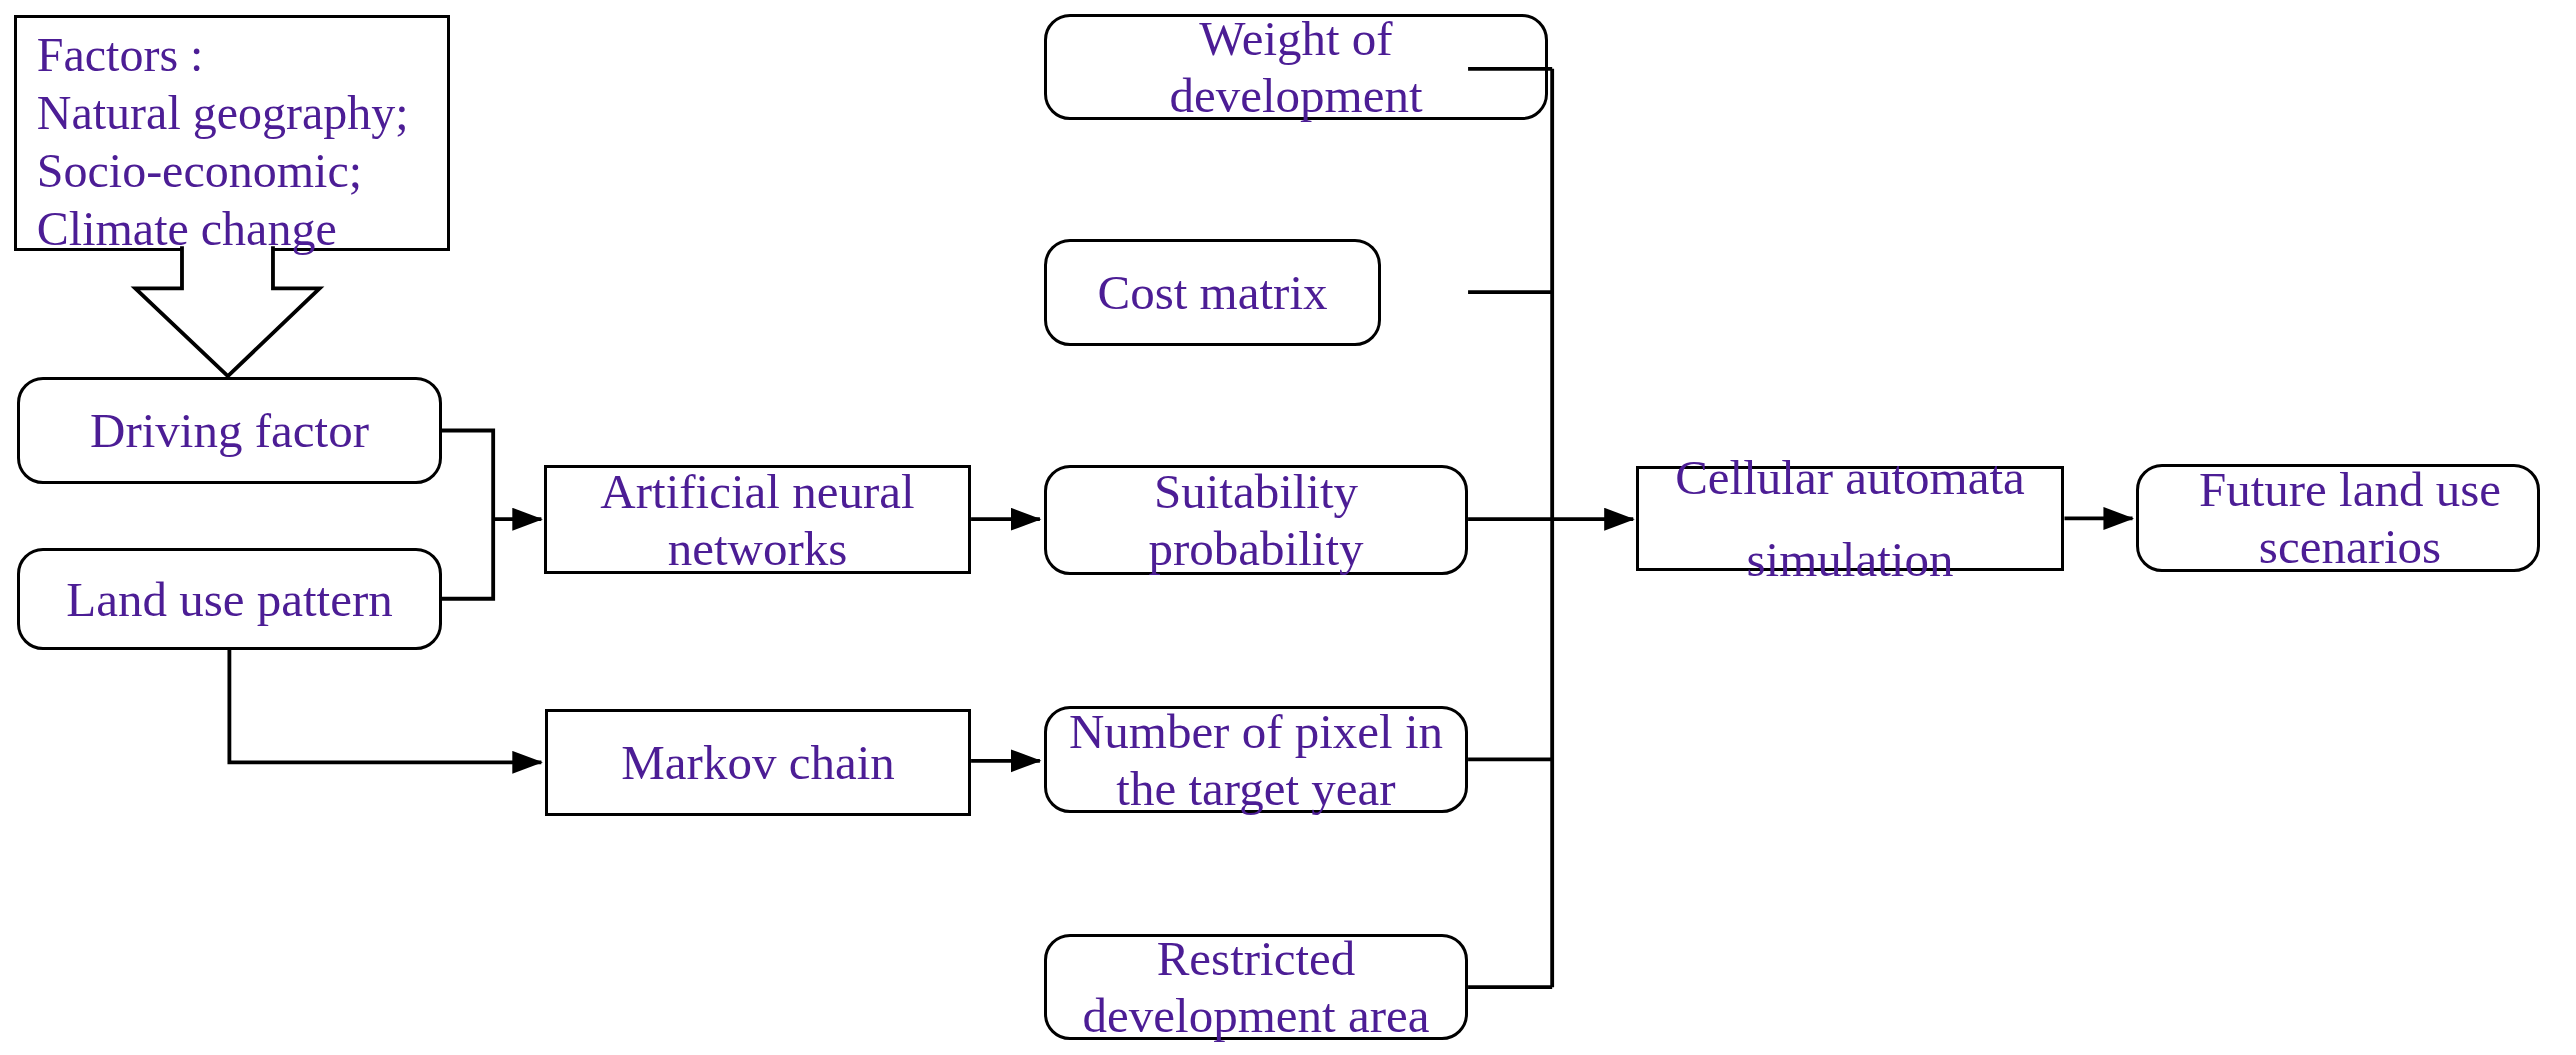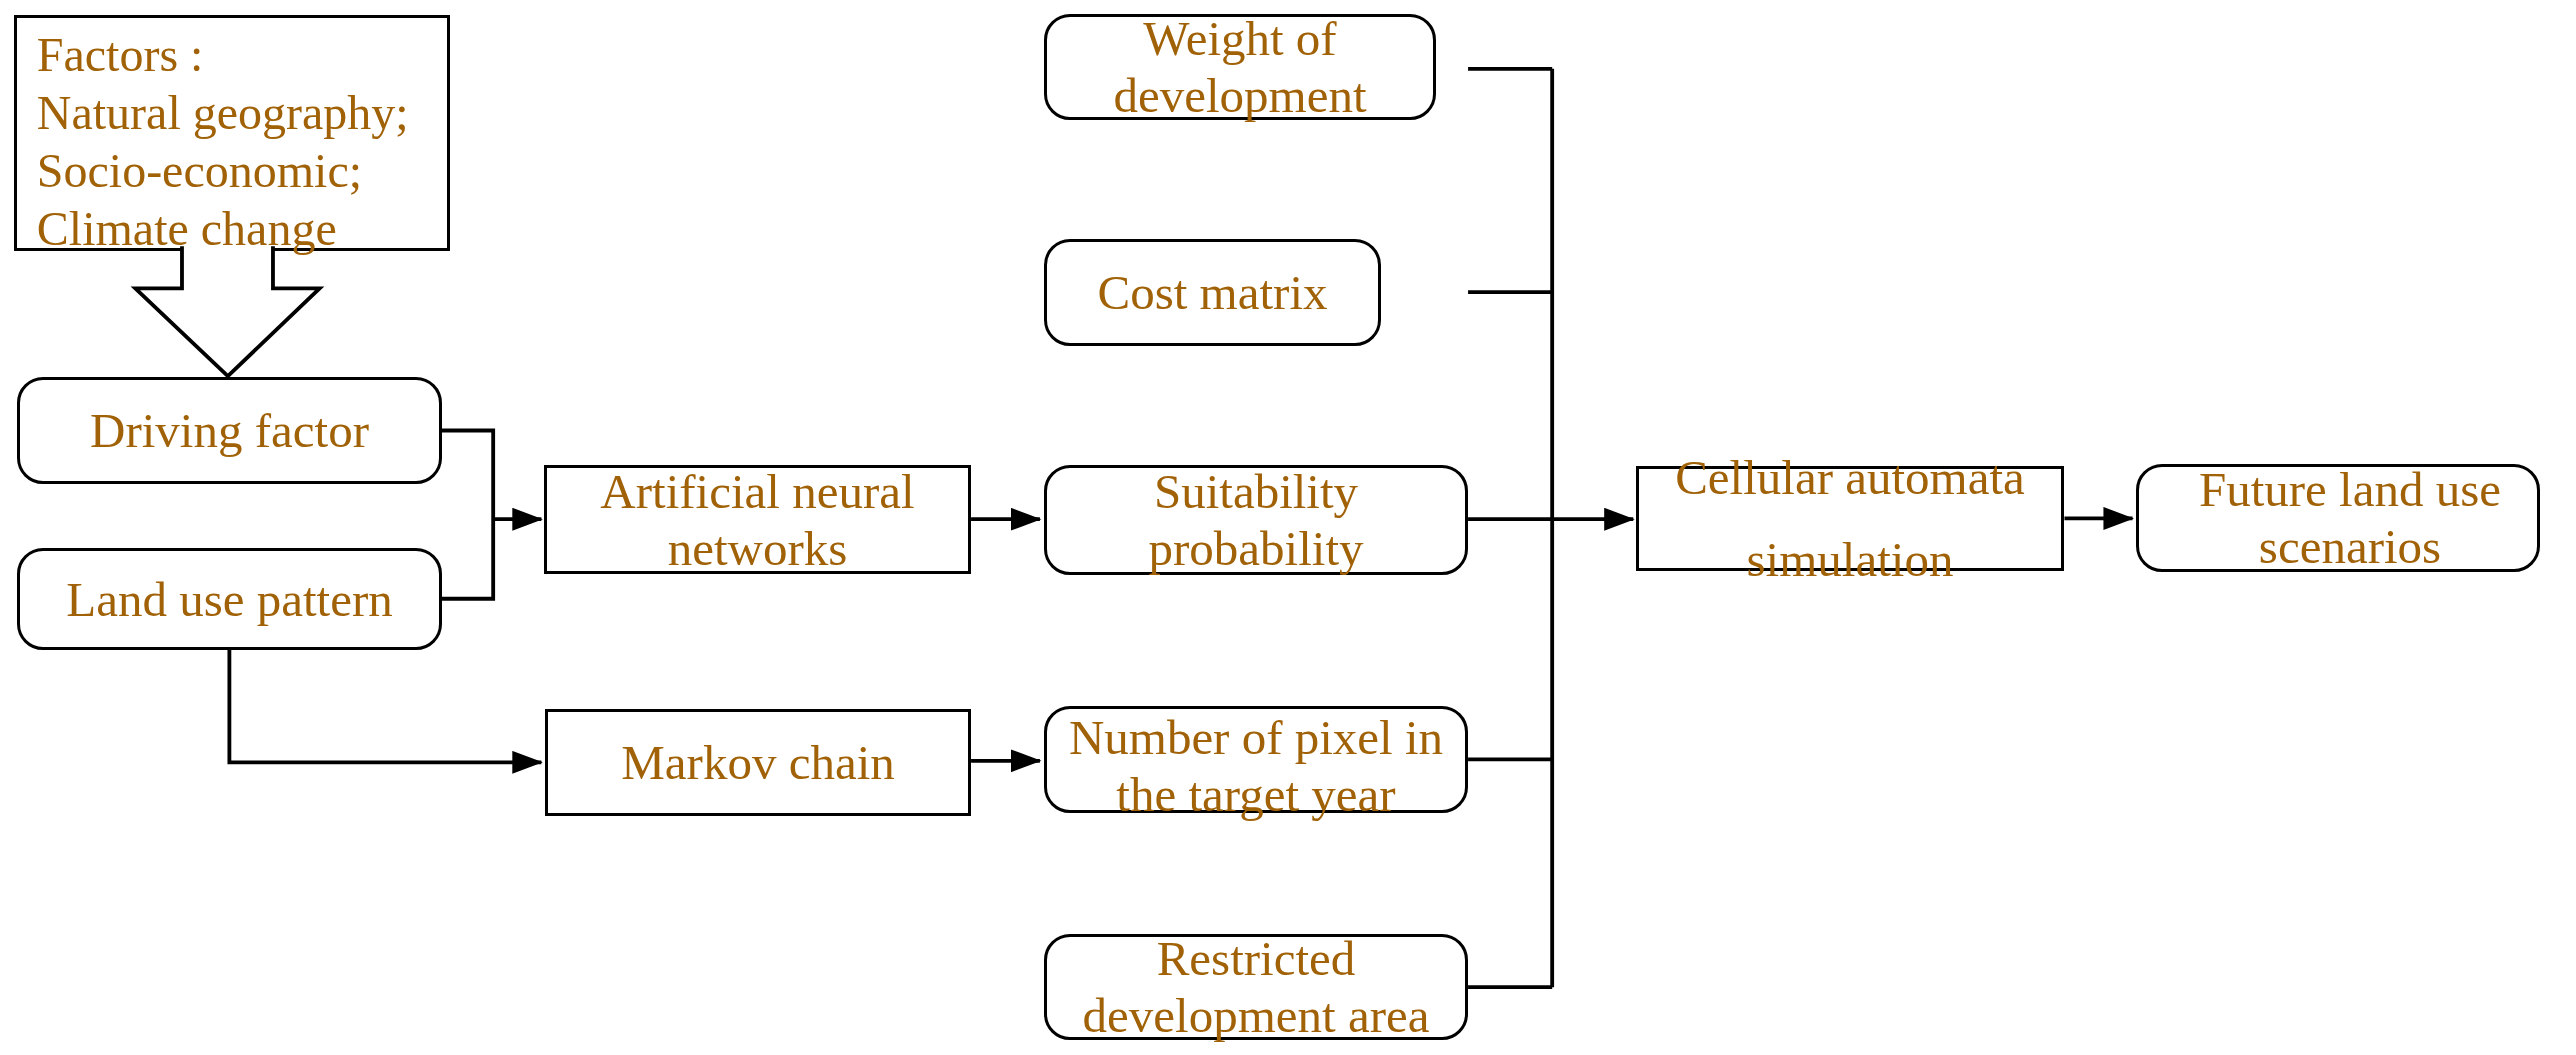--- a/index.html
+++ b/index.html
@@ -2,21 +2,21 @@
 <html style="font-size:12.2px"><head>
 <meta charset="utf-8">
 <style>
   html, body { margin: 0; padding: 0; background: #ffffff; }
   #canvas {
     position: relative;
     width: 2576px;
     height: 1056px;
     background: #ffffff;
     font-family: "Liberation Serif", "DejaVu Serif", serif;
-    color: #a16207;
+    color: #4c1d95;
   }
   .node {
     position: absolute;
     box-sizing: border-box;
     border: 3.8px solid #000000;
     background: #ffffff;
     display: flex;
     flex-direction: column;
     align-items: center;
     justify-content: center;
@@ -65,35 +65,35 @@
 
   <div class="node sharp" style="left:544px; top:465px; width:427px; height:109px;">
     <span>Artificial neural</span>
     <span>networks</span>
   </div>
 
   <div class="node sharp" style="left:545px; top:709px; width:426px; height:107px;">
     <span>Markov chain</span>
   </div>
 
-  <div class="node round" style="left:1044px; top:13.8px; width:392px; height:106px;">
+  <div class="node round" style="left:1044px; top:13.8px; width:504px; height:106px;">
     <span>Weight of</span>
     <span>development</span>
   </div>
 
   <div class="node round" style="left:1044px; top:239px; width:337px; height:107px;">
     <span>Cost matrix</span>
   </div>
 
   <div class="node round" style="left:1044px; top:465px; width:424px; height:110px;">
     <span>Suitability</span>
     <span>probability</span>
   </div>
 
-  <div class="node round" style="left:1044px; top:706px; width:424px; height:107px;justify-content:space-between;">
+  <div class="node round" style="left:1044px; top:706px; width:424px; height:107px;">
     <span>Number of pixel in</span>
     <span>the target year</span>
   </div>
 
   <div class="node round" style="left:1044px; top:934px; width:424px; height:106px;">
     <span>Restricted</span>
     <span>development area</span>
   </div>
 
   <div class="node sharp" style="left:1636px; top:466px; width:428px; height:105px;gap:25px;">

